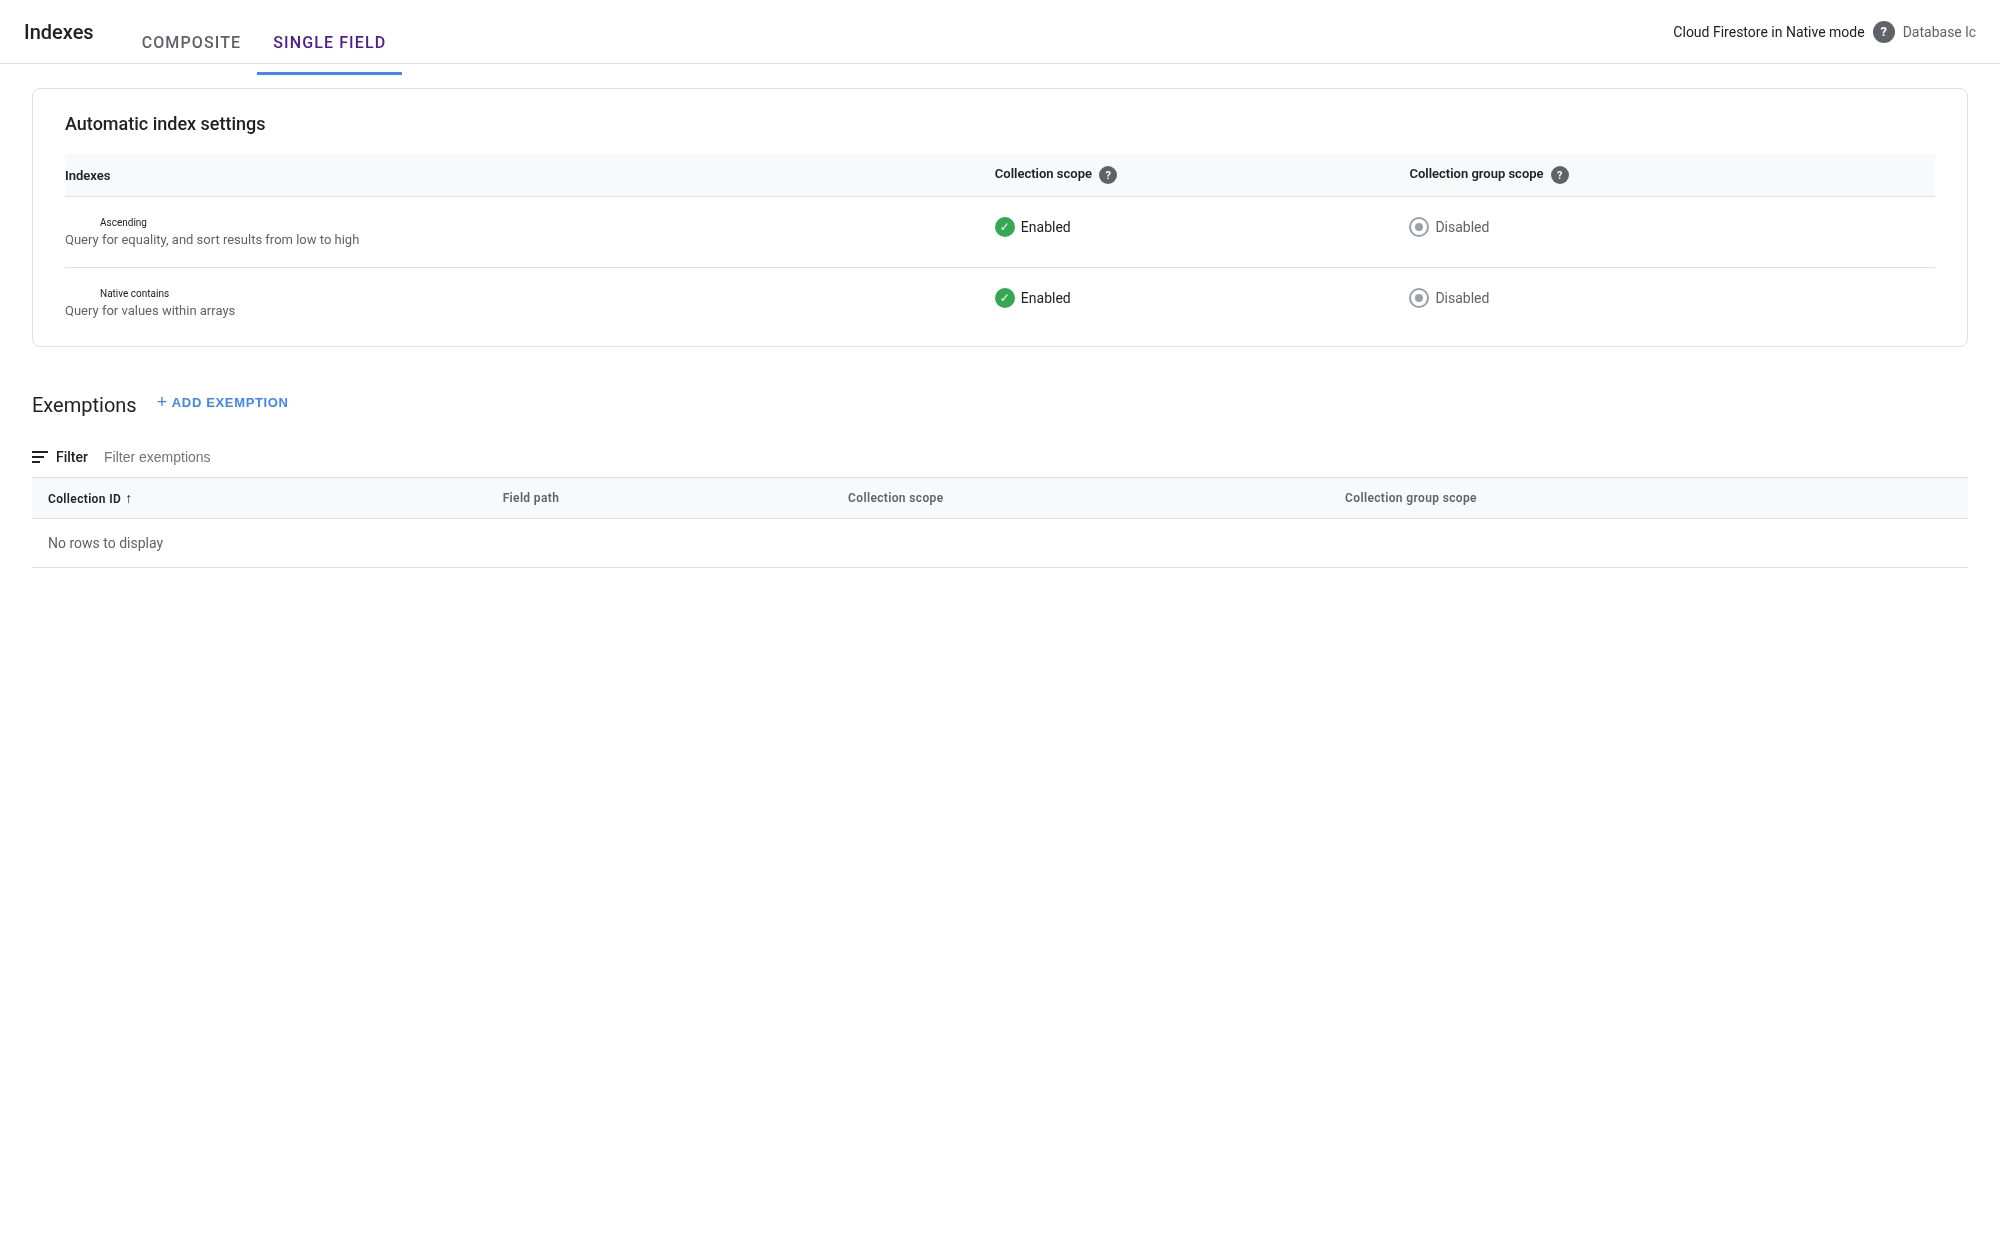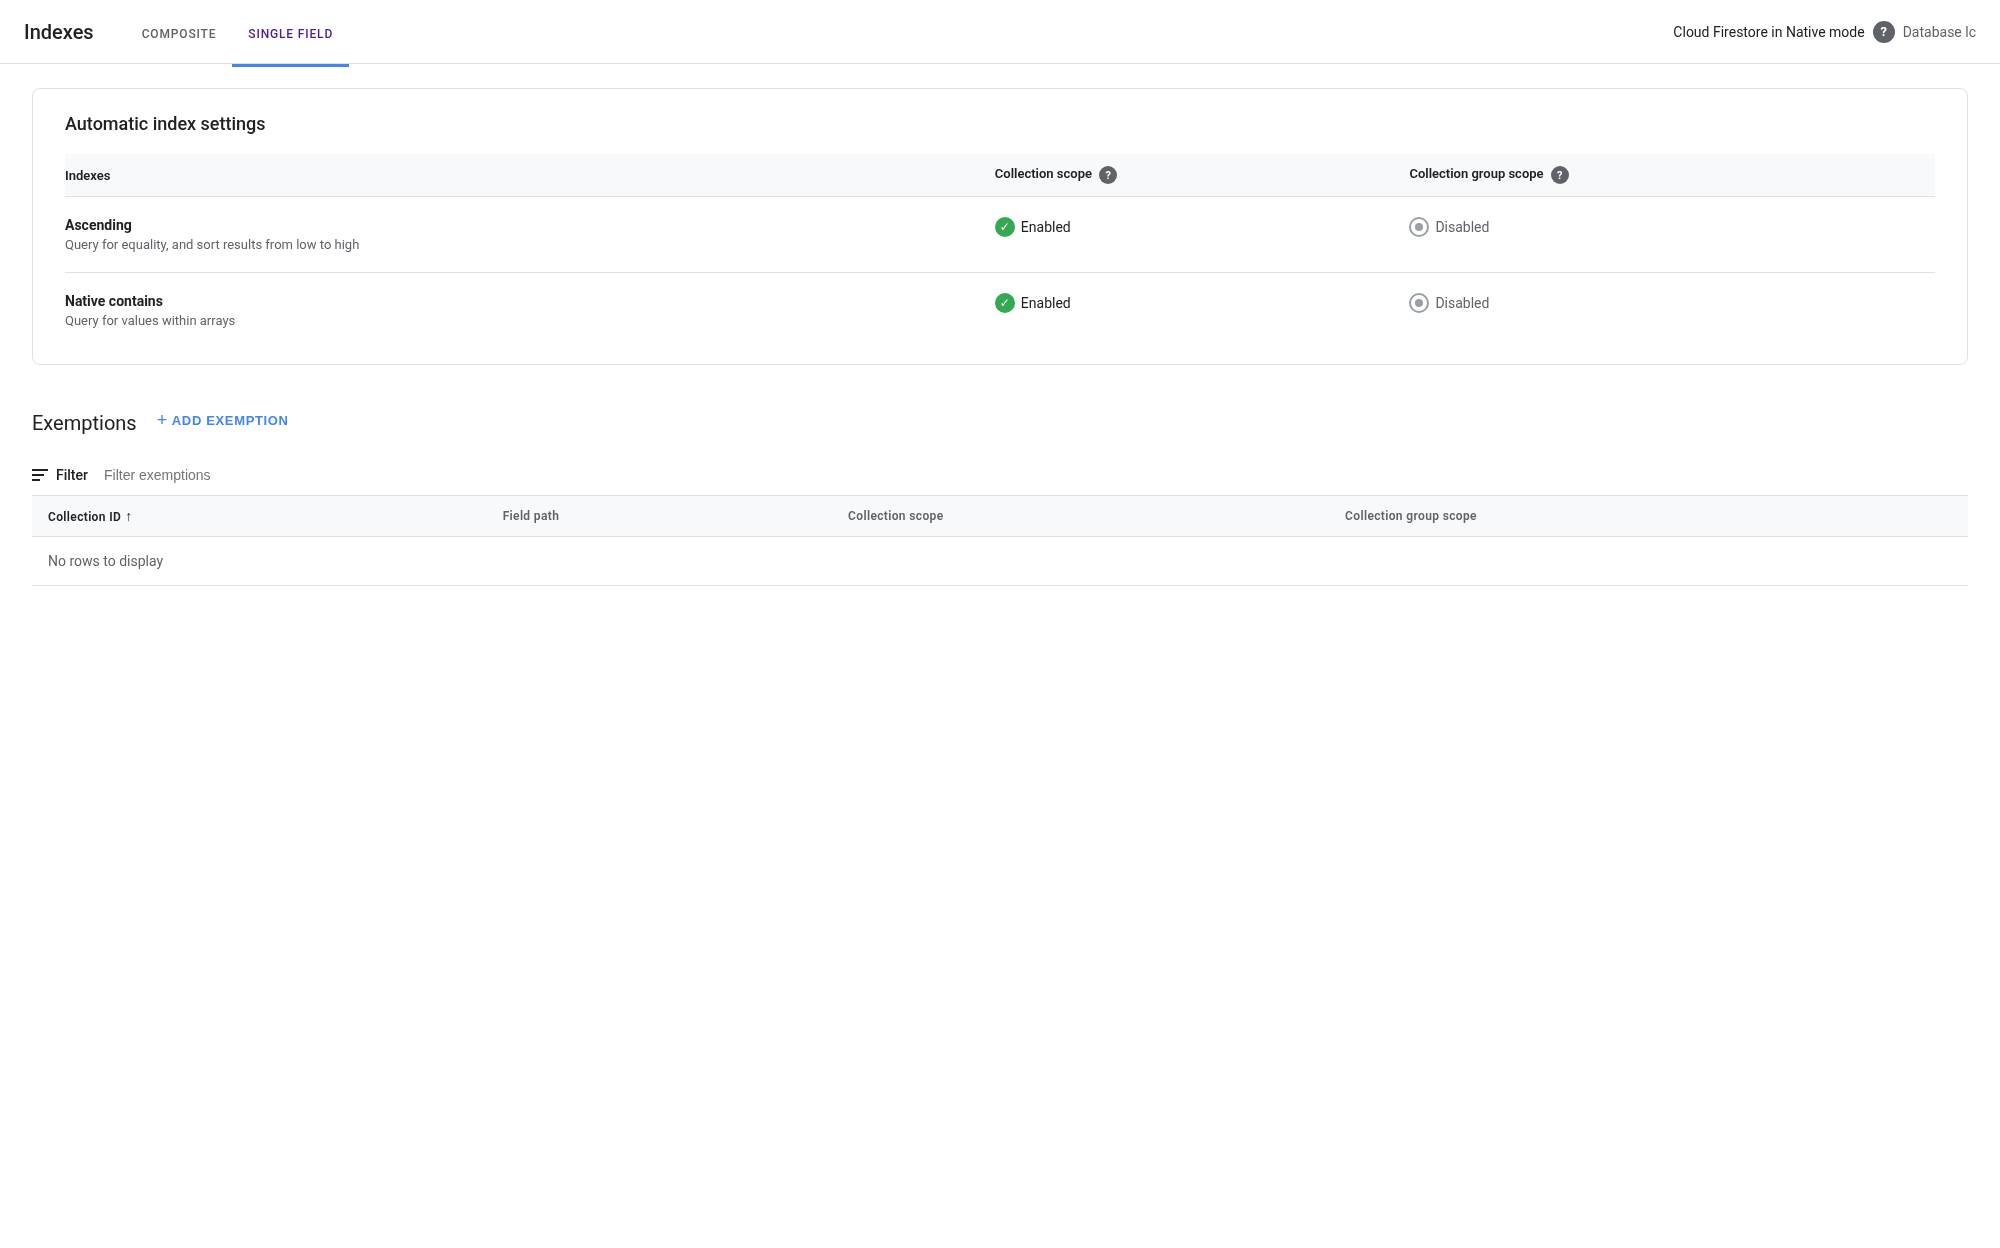--- a/index.html
+++ b/index.html
@@ -30,30 +30,30 @@
       display: flex;
       align-items: center;
       height: 100%;
       flex: 1;
     }
     .nav-tab {
       display: flex;
       align-items: center;
       height: 100%;
       padding: 0 16px;
-      font-size: 12px;
+      font-size: 16px;
       font-weight: 500;
       letter-spacing: 0.07em;
       text-transform: uppercase;
       cursor: pointer;
       color: #5f6368;
       border-bottom: 3px solid transparent;
       text-decoration: none;
       position: relative;
-      top: 4px;
+      top: 12px;
     }
     .nav-tab.active {
       color: #4c1d95;
       border-bottom: 3px solid #4285f4;
     }
     .nav-right {
       display: flex;
       align-items: center;
       gap: 8px;
       margin-left: auto;
@@ -82,21 +82,21 @@
 
     
     .main-content {
       padding: 24px 32px;
     }
 
     
     .settings-card {
       border: 1px solid #e0e0e0;
       border-radius: 8px;
-      padding: 24px 32px 16px 32px;
+      padding: 24px 32px 8px 32px;
       margin-bottom: 40px;
     }
     .settings-card-title {
       font-size: 18px;
       font-weight: 500;
       color: #202124;
       margin-bottom: 20px;
     }
 
     
@@ -125,23 +125,24 @@
       border-bottom: none;
     }
     .index-table td {
       padding: 20px 16px 20px 0;
       vertical-align: top;
     }
     .index-table td:first-child {
       padding-left: 0;
     }
     .index-name {
-      font-weight: 700;
-      font-size: 14px;
+      font-weight: 400;
+      font-size: 10px;
       margin-bottom: 4px;
+      margin-left: 35px;
     }
     .index-desc {
       font-size: 13px;
       color: #5f6368;
     }
 
     
     .status-badge {
       display: inline-flex;
       align-items: center;

